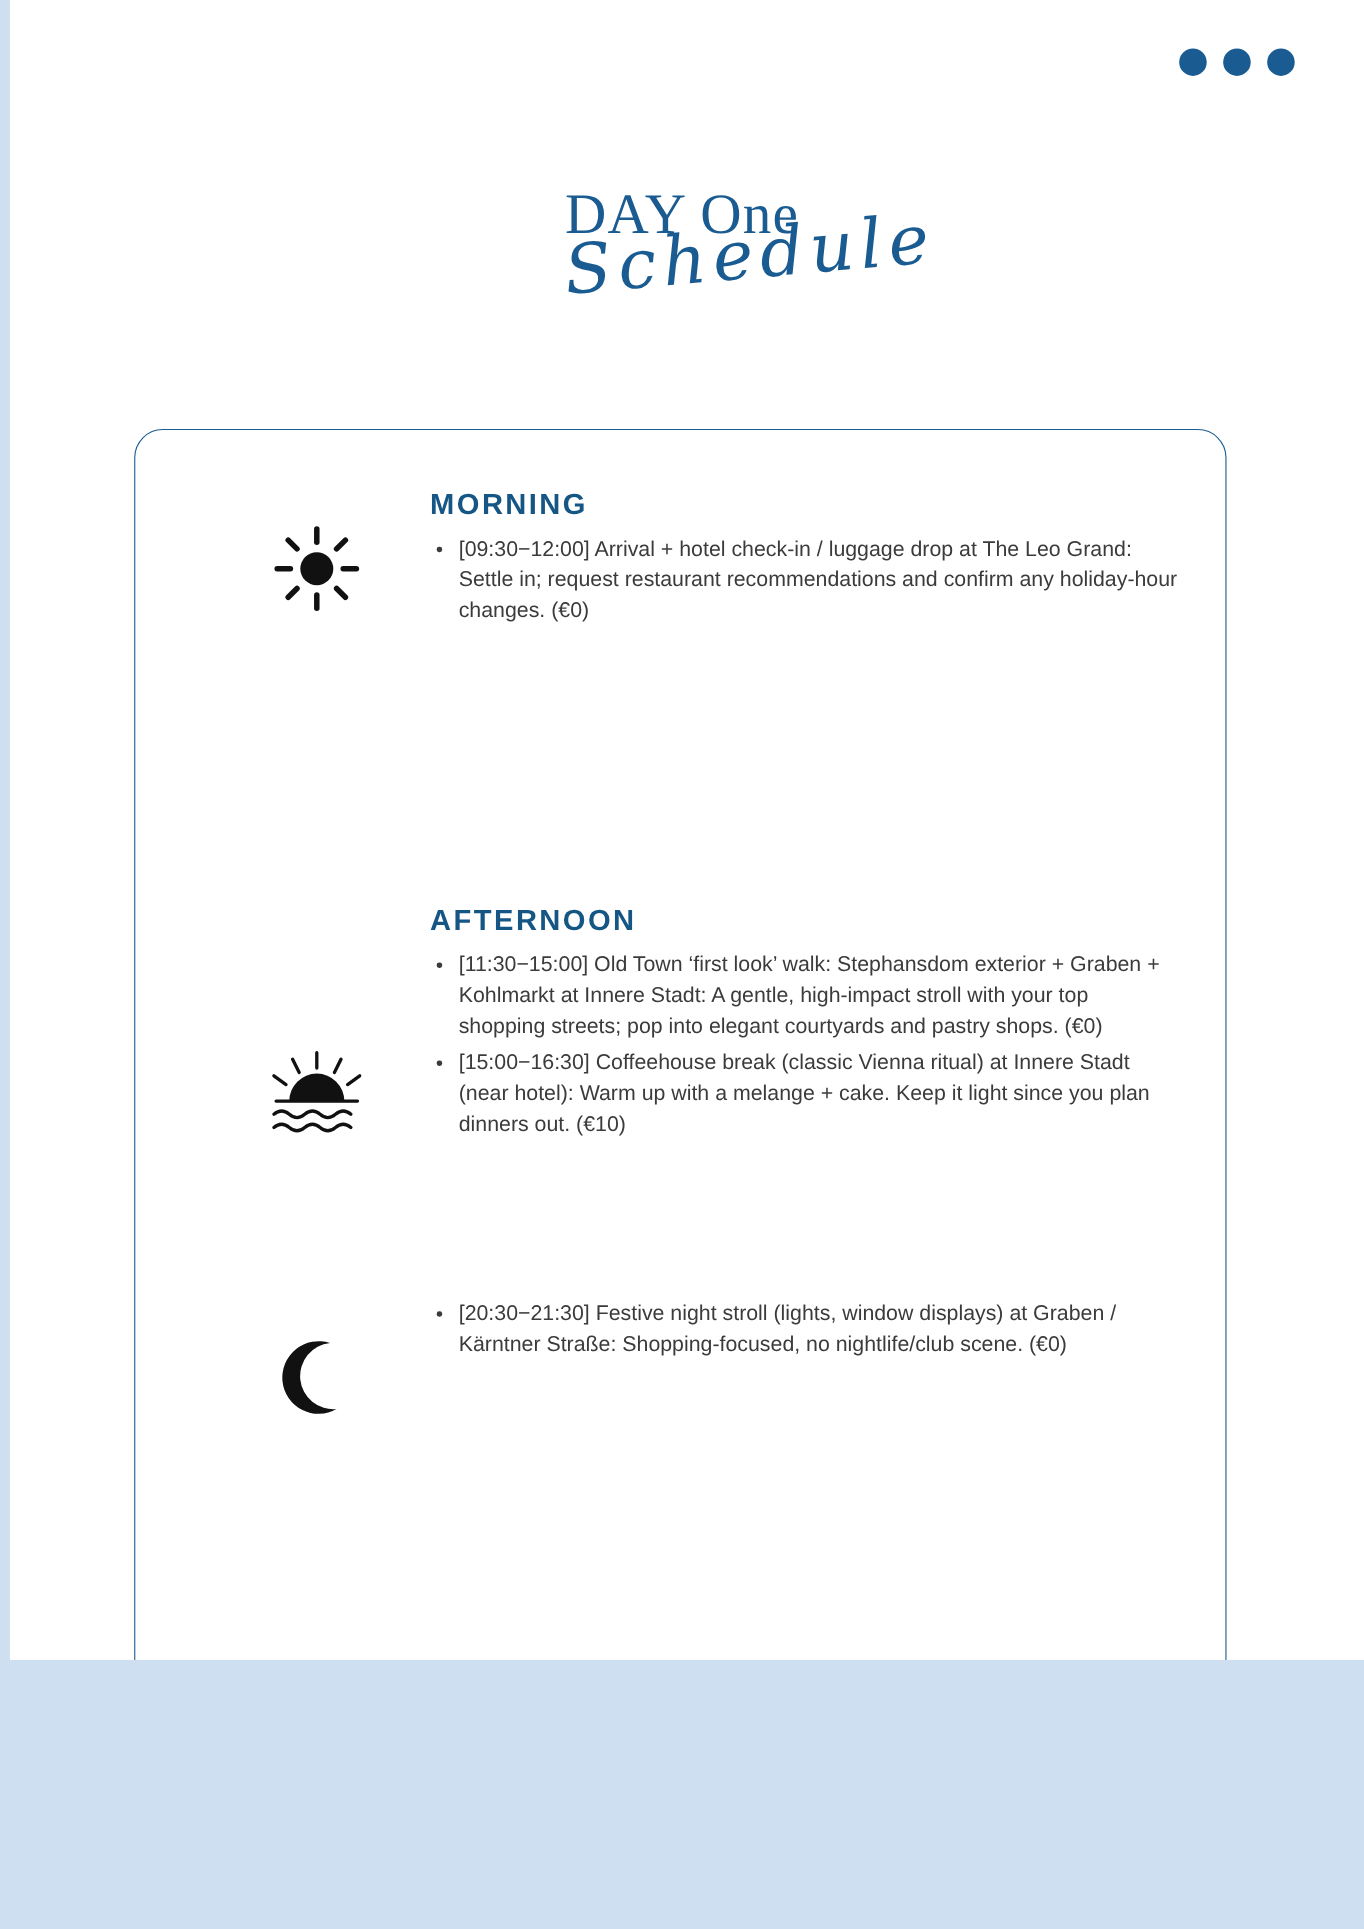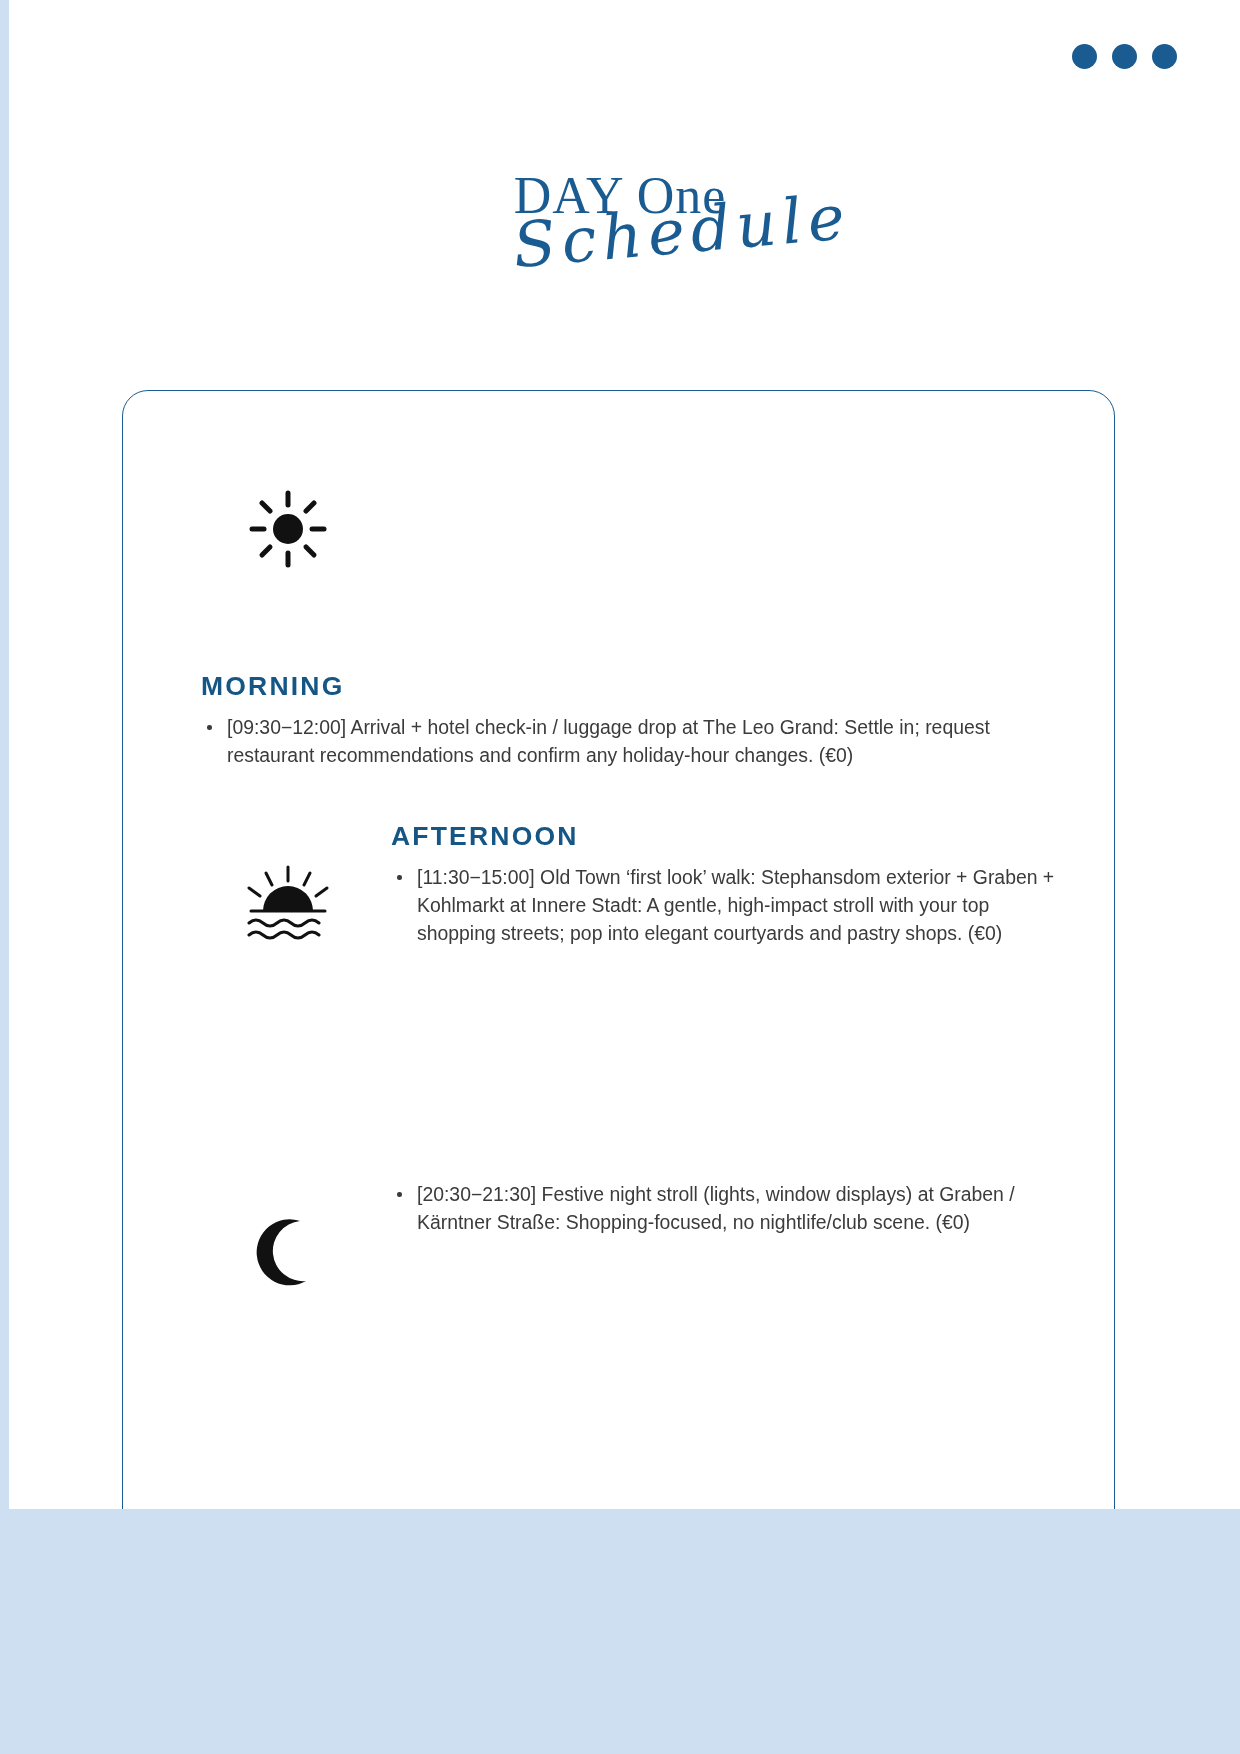--- a/index.html
+++ b/index.html
@@ -82,21 +82,21 @@
     box-sizing: border-box;
   }
 
   .section {
     position: absolute;
     display: flex;
     align-items: flex-start;
     left: 70px;
     width: 880px;
   }
-  .section-morning   { top: 64px; flex-direction: column; }
+  .section-morning   { top: 52px; }
   .section-afternoon { top: 430px; align-items: flex-end; }
   .section-evening   { top: 790px; }
 
   .icon-col {
     width: 190px;
     flex: 0 0 190px;
     display: flex;
     justify-content: center;
     padding-top: 26px;
   }
@@ -206,20 +206,21 @@
           <line x1="94" y1="31" x2="83" y2="39"></line>
         </g>
         <path d="M16 66 q7 -6 14 0 t14 0 t14 0 t14 0 t14 0" fill="none" stroke="#111111" stroke-width="3" stroke-linecap="round"></path>
         <path d="M16 78 q7 -6 14 0 t14 0 t14 0 t14 0 t14 0" fill="none" stroke="#111111" stroke-width="3" stroke-linecap="round"></path>
       </svg>
     </div>
     <div class="text-col">
       <div class="section-title">AFTERNOON</div>
       <ul class="items">
         <li>[11:30−15:00] Old Town ‘first look’ walk: Stephansdom exterior + Graben + Kohlmarkt at Innere Stadt: A gentle, high-impact stroll with your top shopping streets; pop into elegant courtyards and pastry shops. (€0)</li>
+        <li>[15:00−16:30] Coffeehouse break (classic Vienna ritual) at Innere Stadt (near hotel): Warm up with a melange + cake. Keep it light since you plan dinners out. (€10)</li>
       </ul>
     </div>
   </div>
 
   <div class="section section-evening">
     <div class="icon-col">
       <svg width="96" height="96" viewBox="0 0 96 96">
         <path d="M66 74 A33 33 0 1 1 60 14 A28 28 0 0 0 66 74 Z" fill="#111111"></path>
       </svg>
     </div>

